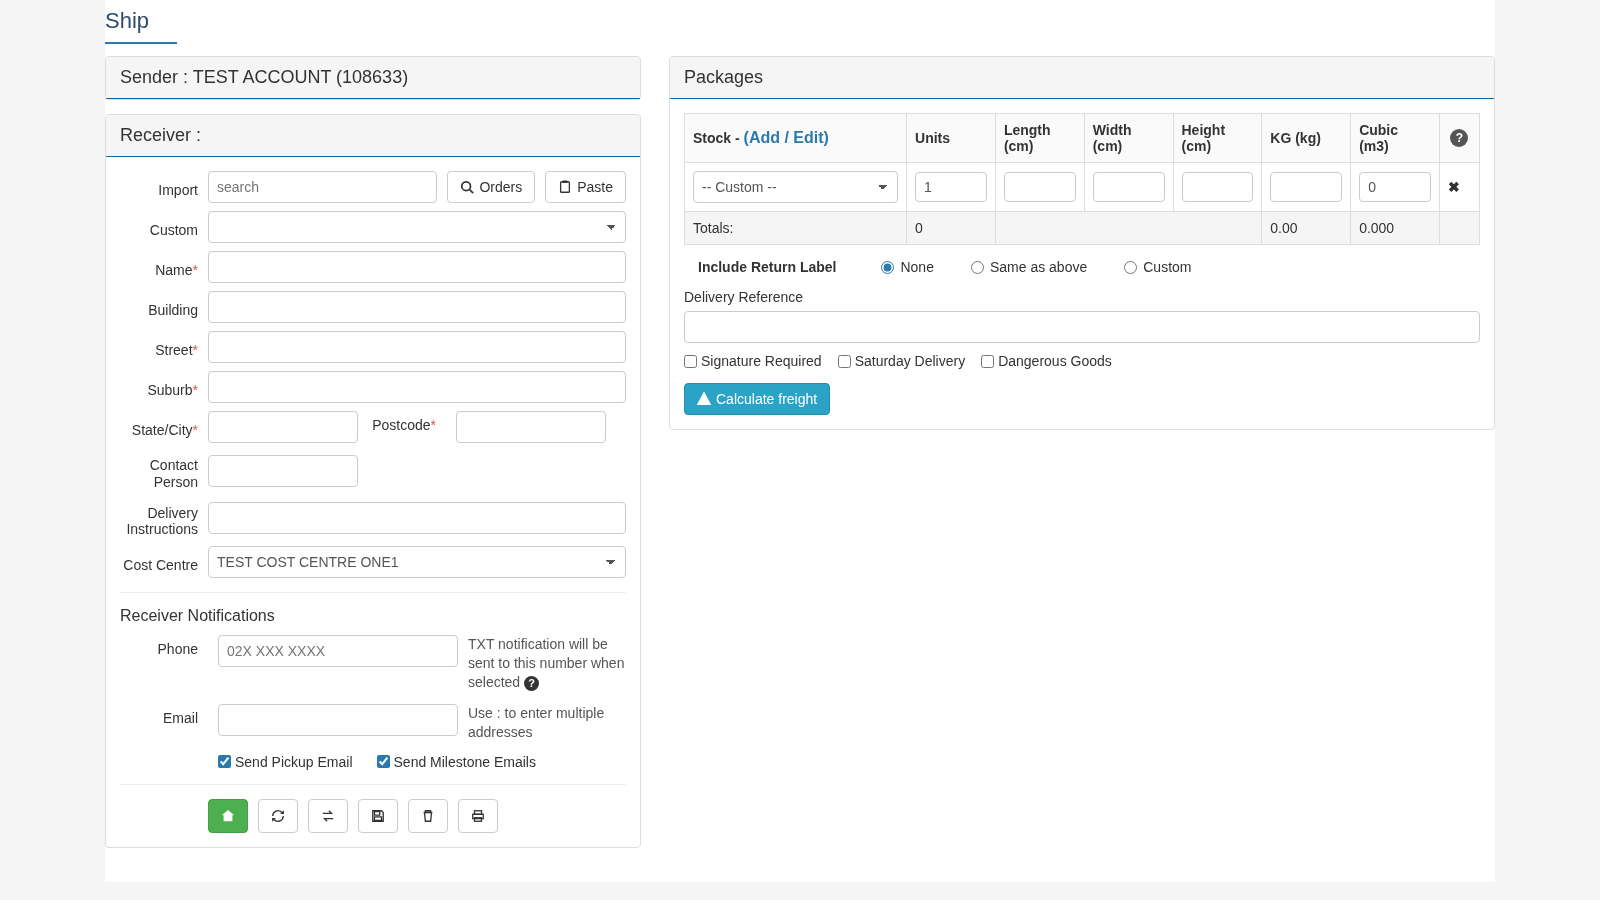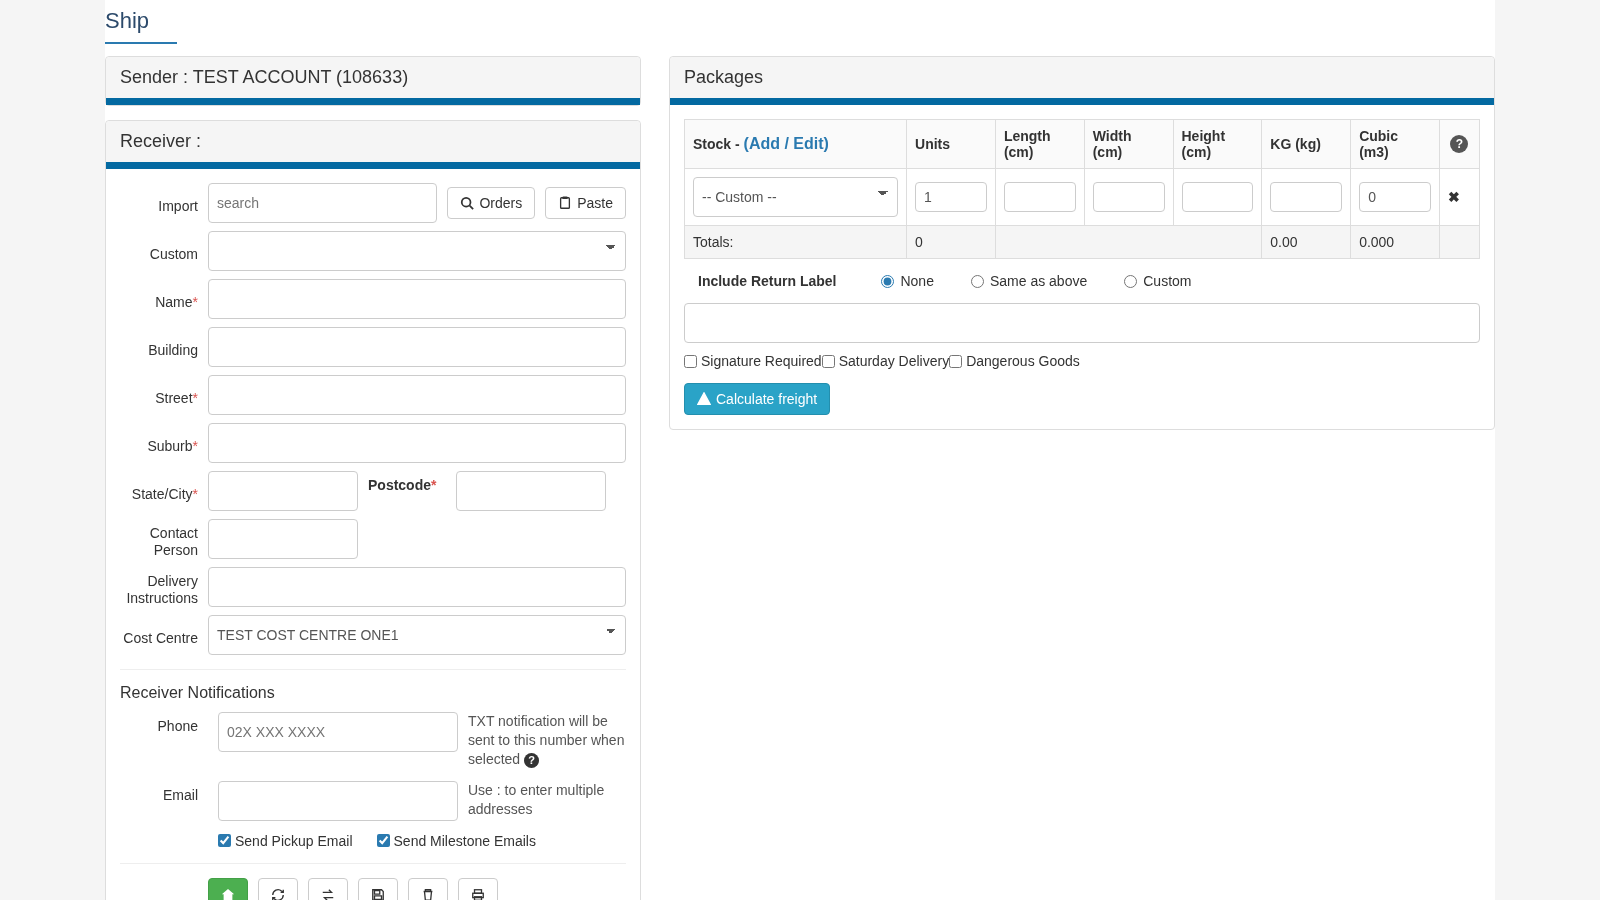--- a/index.html
+++ b/index.html
@@ -36,21 +36,21 @@
 .col-left { flex: 0 0 536px; }
 .col-right { flex: 1; }
 .panel {
   border: 1px solid #ddd;
   border-radius: 4px;
   margin-bottom: 14px;
   background: #fff;
 }
 .panel-heading {
   background: #f5f5f5;
-  border-bottom: 7px solid #0369a1;
+  border-bottom: 1px solid #0369a1;
   padding: 10px 14px;
   font-family: "Arial Narrow", Arial, sans-serif;
   font-size: 18px;
   color: #333;
   border-radius: 4px 4px 0 0;
 }
 .panel-body {
   padding: 14px;
 }
 .form-row {
@@ -59,25 +59,25 @@
   margin-bottom: 8px;
 }
 .form-label {
   flex: 0 0 88px;
   text-align: right;
   padding-right: 10px;
   padding-top: 6px;
   font-size: 14px;
   color: #333;
 }
-.form-label.small2 { flex: 0 0 78px; font-weight: bold; }
+.form-label.small2 { flex: 0 0 78px; }
 .req { color: #d9534f; }
 .form-control, .form-select {
   width: 100%;
-  height: 40px;
+  height: 32px;
   border: 1px solid #ccc;
   border-radius: 4px;
   padding: 4px 8px;
   font-size: 14px;
   background: #fff;
   color: #555;
 }
 .form-select {
   appearance: none;
   background-image: linear-gradient(45deg, transparent 50%, #555 50%), linear-gradient(135deg, #555 50%, transparent 50%);
@@ -157,21 +157,21 @@
   width: 28px; text-align: center; cursor: pointer; font-weight: bold; color: #333;
 }
 .radio-row {
   display: flex;
   align-items: center;
   gap: 24px;
   margin: 14px 0;
 }
 .radio-row .lbl { font-weight: 600; margin-left: 14px; margin-right: 8px; }
 .radio-item { display: flex; align-items: center; gap: 6px; padding-left: 13px; }
-.check-row { display: flex; align-items: center; gap: 0; margin: 10px 0 14px 0; flex-wrap: wrap; }
+.check-row { display: flex; align-items: center; gap: 16px; margin: 10px 0 14px 0; flex-wrap: wrap; }
 .check-item { display: flex; align-items: center; gap: 4px; }
 .small-link { color: #2a7ab0; font-size: 16px; cursor: pointer; }
 .field-half { display:flex; gap:10px; flex:1; align-items:flex-start; }
 .notif-row { display:flex; align-items:flex-start; margin-bottom:12px; gap:10px; }
 .checkbox-blue { accent-color: #2a7ab0; }
 </style>
 </head>
 <body>
 
 <div class="container">
@@ -387,20 +387,21 @@
             <label class="radio-item">
               <input type="radio" name="ret" style="">
               <span>Same as above</span>
             </label>
             <label class="radio-item">
               <input type="radio" name="ret" style="">
               <span>Custom</span>
             </label>
           </div>
 
+          <div style="margin-bottom:6px;">Delivery Reference</div>
           <input class="form-control" style="">
 
           <div class="check-row">
             <label class="check-item">
               <input type="checkbox" style="">
               <span>Signature Required</span>
             </label>
             <label class="check-item">
               <input type="checkbox" style="">
               <span>Saturday Delivery</span>

